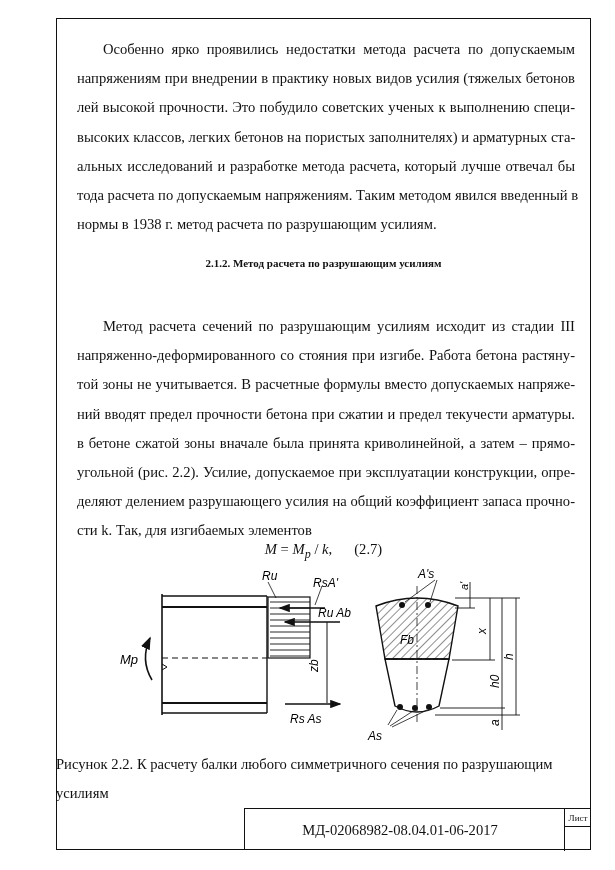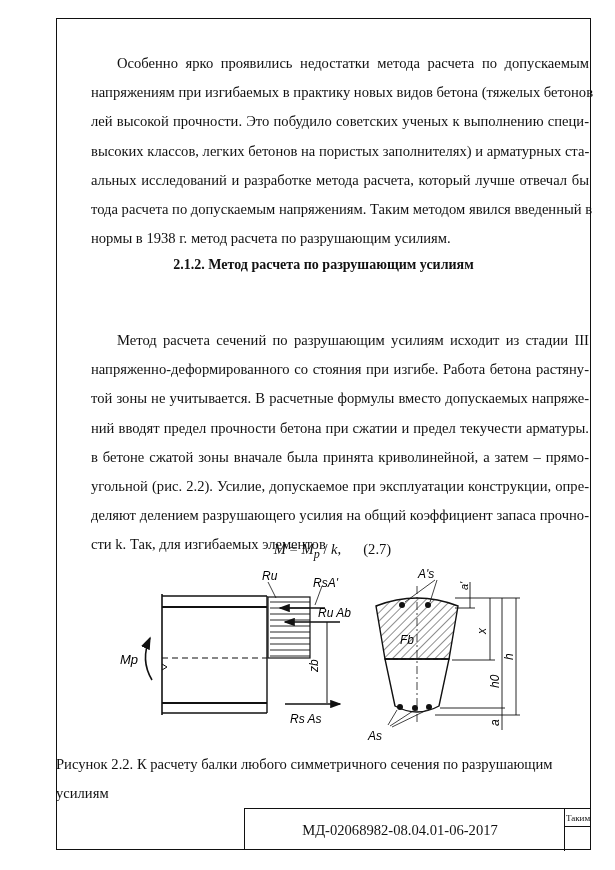--- a/index.html
+++ b/index.html
@@ -1,27 +1,27 @@
 <!DOCTYPE html>
 <html><head>
 <meta charset="utf-8">
 <style>
   html, body { margin: 0; padding: 0; background: #ffffff; }
   body { width: 615px; height: 870px; position: relative; overflow: hidden;
          font-family: "Liberation Serif", "DejaVu Serif", serif; color: #111; }
   .frame { position: absolute; left: 56px; top: 18px; width: 535px; height: 832px;
            border: 1.6px solid #111; box-sizing: border-box; }
   .para { position: absolute; left: 76px; width: 498px; font-size: 14.6px;
-          line-height: 29.2px; text-align: justify; margin: 15px; }
+          line-height: 29.2px; text-align: justify; margin: 1px; }
   .para .line { display: block; text-align: justify; text-align-last: justify; white-space: nowrap; height: 29.2px; }
   .para .line.last { text-align-last: left; }
   .indent { padding-left: 26px; }
   .heading { position: absolute; left: 56px; width: 535px; top: 257px; text-align: center;
-             font-weight: bold; font-size: 14px; }
-  .formula { position: absolute; left: 65px; width: 535px; top: 541px; text-align: center;
+             font-weight: bold; font-size: 11px; }
+  .formula { position: absolute; left: 56px; width: 535px; top: 541px; text-align: center;
              font-size: 14.6px; font-style: normal; }
   .formula i { font-style: italic; }
   .caption { position: absolute; left: 56px; width: 535px; top: 750px; 
              font-size: 14.6px; line-height: 29px; }
   .stamp { position: absolute; left: 244px; top: 808px; width: 347px; height: 42px;
            border-top: 1.6px solid #111; border-left: 1.6px solid #111; box-sizing: border-box; }
   .stamp-code { position: absolute; left: 0; top: 0; width: 310px; height: 42px; line-height: 42px;
                 text-align: center; font-size: 14.6px; }
   .stamp-sheet { position: absolute; right: 0; top: 0; width: 27px; height: 42px;
                  border-left: 1.6px solid #111; box-sizing: border-box; }
@@ -31,21 +31,21 @@
   .figure { position: absolute; left: 100px; top: 560px; width: 460px; height: 180px; text-align: center; }
   .figure svg text { font-family: "Liberation Sans", "DejaVu Sans", sans-serif; font-style: italic; }
 </style>
 </head>
 <body>
 
 <div class="frame"></div>
 
 <div class="para" style="top:34px;">
   <span class="line indent">Особенно ярко проявились недостатки метода расчета по допускаемым</span>
-  <span class="line">напряжениям при изгибаемых в практику новых видов бетона (тяжелых бетонов</span>
+  <span class="line">напряжениям при внедрении в практику новых видов усилия (тяжелых бетонов</span>
   <span class="line">лей высокой прочности. Это побудило советских ученых к выполнению специ-</span>
   <span class="line">высоких классов, легких бетонов на пористых заполнителях) и арматурных ста-</span>
   <span class="line">альных исследований и разработке метода расчета, который лучше отвечал бы</span>
   <span class="line">тода расчета по допускаемым напряжениям. Таким методом явился введенный в</span>
   <span class="line last">нормы в 1938 г. метод расчета по разрушающим усилиям.</span>
 </div>
 
 <div class="heading">2.1.2. Метод расчета по разрушающим усилиям</div>
 
 <div class="para" style="top:311px;">
@@ -154,16 +154,16 @@
 </div>
 
 <div class="caption">
   <div>Рисунок 2.2. К расчету балки любого симметричного сечения по разрушающим</div>
   <div>усилиям</div>
 </div>
 
 <div class="stamp">
   <div class="stamp-code">МД-02068982-08.04.01-06-2017</div>
   <div class="stamp-sheet">
-    <div class="sheet-label">Таким</div>
+    <div class="sheet-label">Лист</div>
     <div class="sheet-num">25</div>
   </div>
 </div>
 
 </body></html>

